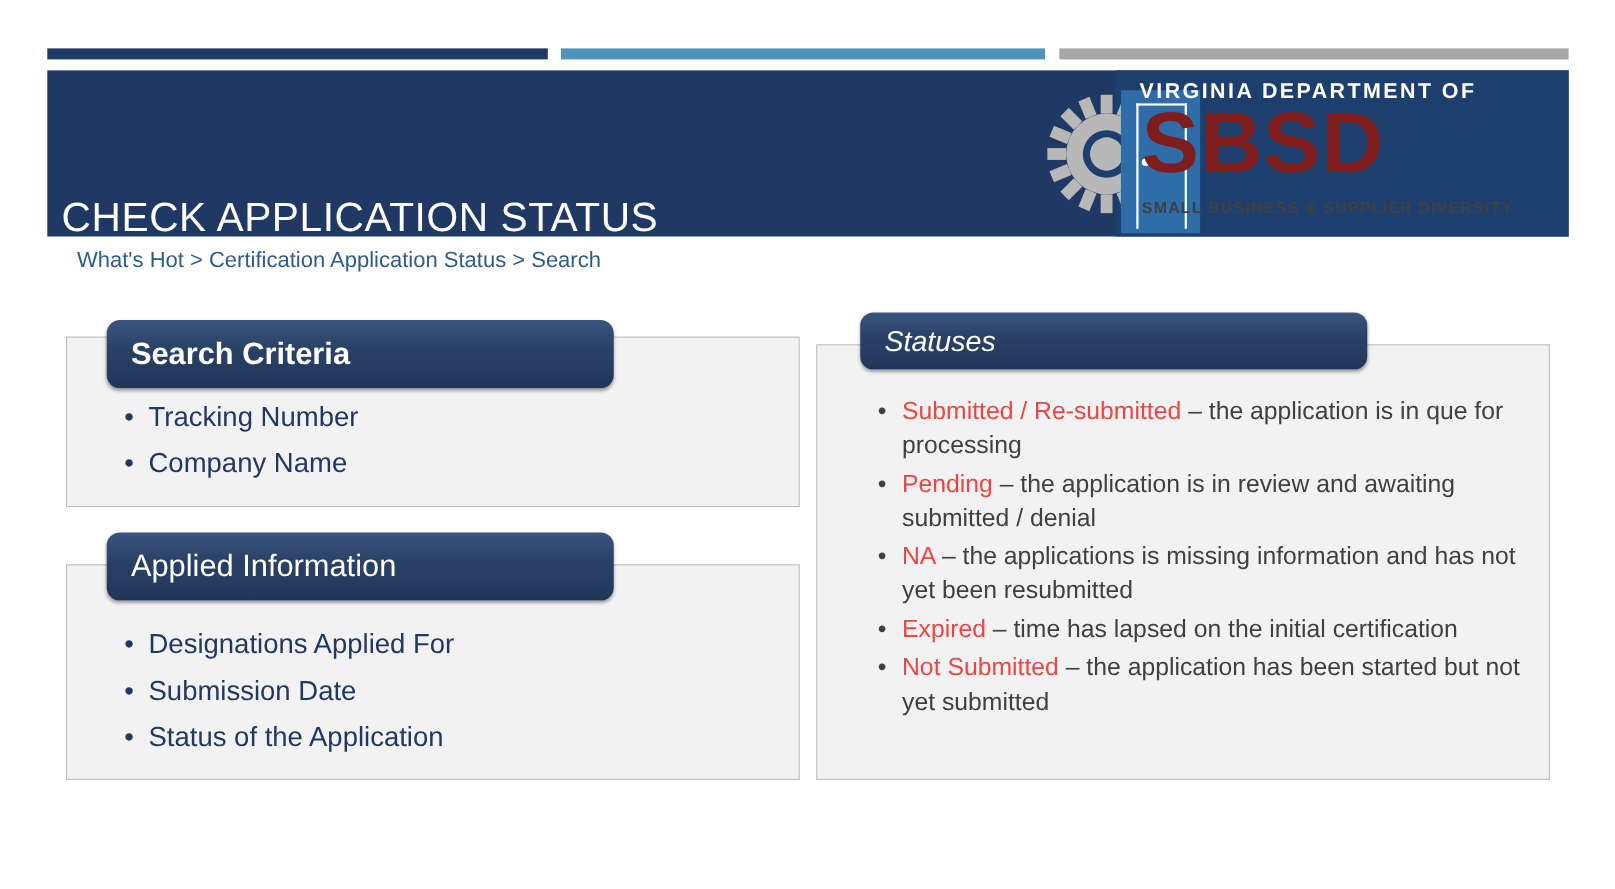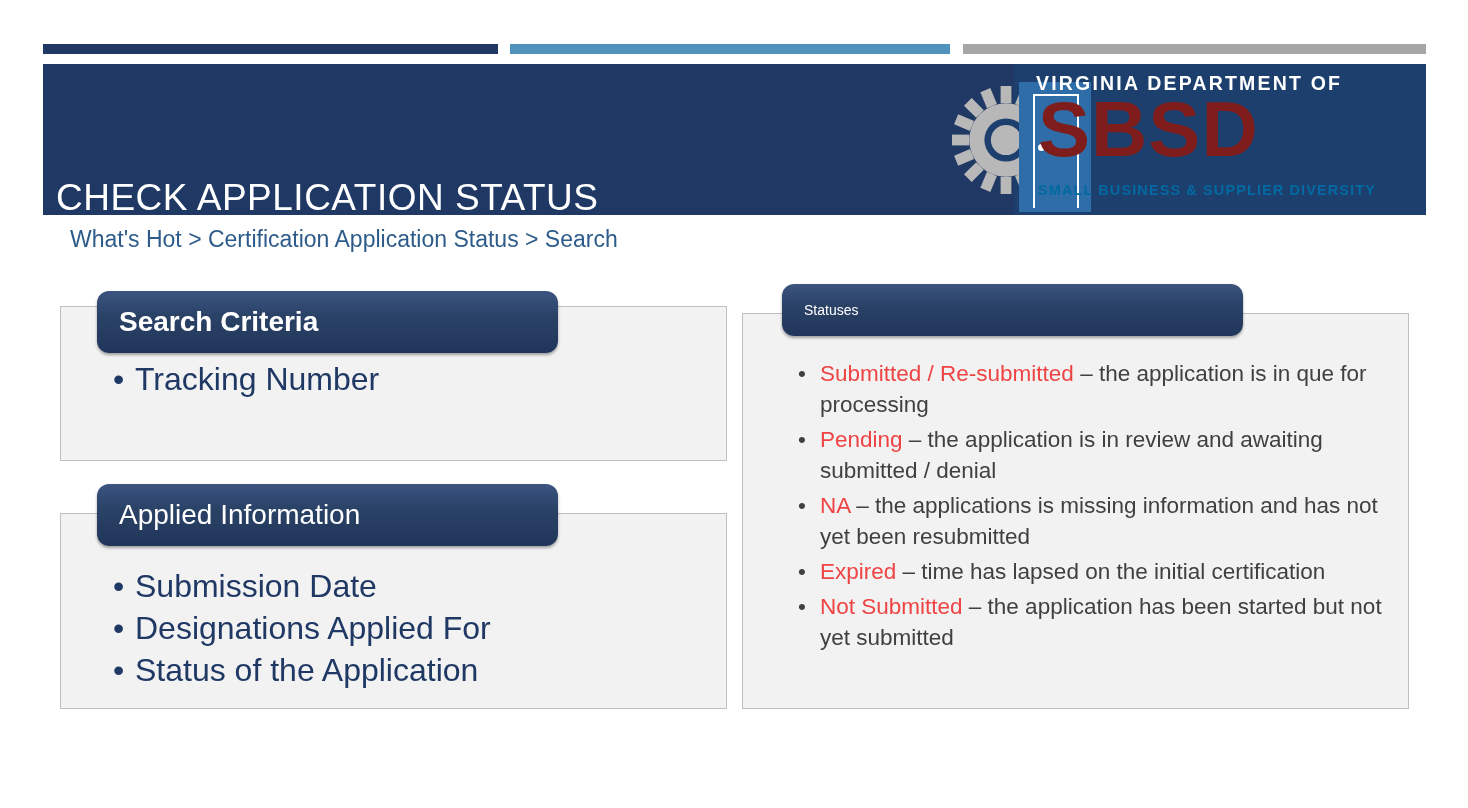--- a/index.html
+++ b/index.html
@@ -82,21 +82,21 @@
     color: #7f1d1d;
     font-weight: 700;
     white-space: nowrap;
   }
   .logo-bottom-text {
     position: absolute;
     left: 86px;
     top: 118px;
     font-size: 14.5px;
     letter-spacing: 1.1px;
-    color: #0369a1;
+    color: #404040;
     font-weight: 700;
     white-space: nowrap;
   }
   .logo-door {
     position: absolute;
     left: 67px;
     top: 18px;
     width: 72px;
     height: 130px;
     background: #2e6da8;
@@ -126,21 +126,21 @@
     top: 22px;
     width: 108px;
     height: 108px;
   }
 
   
   .breadcrumb {
     position: absolute;
     left: 70px;
     top: 226px;
-    font-size: 23px;
+    font-size: 20px;
     color: #2e5c8a;
     white-space: nowrap;
   }
 
   
   .panel {
     position: absolute;
     background: #f2f2f2;
     border: 1px solid #bfbfbf;
     box-sizing: border-box;
@@ -162,21 +162,21 @@
   }
   .banner .banner-label {
     padding-left: 22px;
     white-space: nowrap;
   }
   .banner-1 { left: 97px;  top: 291px; width: 461px; height: 62px; font-weight: bold; }
   .banner-1 .banner-label { font-size: 28px; }
   .banner-2 { left: 97px;  top: 484px; width: 461px; height: 62px; }
   .banner-2 .banner-label { font-size: 28px; }
   .banner-3 { left: 782px; top: 284px; width: 461px; height: 52px; }
-  .banner-3 .banner-label { font-size: 14px; }
+  .banner-3 .banner-label { font-size: 26px; font-style: italic; }
 
   
   .bullets {
     position: absolute;
     margin: 0;
     padding: 0;
     list-style: none;
   }
   .bullets li {
     position: relative;
@@ -184,21 +184,21 @@
     color: #1f3864;
   }
   .bullets li::before {
     content: "•";
     position: absolute;
     left: 8px;
     top: 0;
     color: #1f3864;
   }
   .bullets-left {
-    font-size: 32px;
+    font-size: 25px;
     line-height: 42px;
   }
   .bullets-1 { left: 105px; top: 358px; width: 600px; }
   .bullets-2 { left: 105px; top: 565px; width: 600px; }
 
   .bullets-right {
     left: 790px;
     top: 358px;
     width: 600px;
     font-size: 22.5px;
@@ -261,29 +261,30 @@
 </div>
 
 <div class="breadcrumb">What's Hot &gt; Certification Application Status &gt; Search</div>
 
 <div class="panel panel-left-1"></div>
 <div class="banner banner-1">
   <span class="banner-label">Search Criteria</span>
 </div>
 <ul class="bullets bullets-left bullets-1">
   <li>Tracking Number</li>
+  <li>Company Name</li>
 </ul>
 
 <div class="panel panel-left-2"></div>
 <div class="banner banner-2">
   <span class="banner-label">Applied Information</span>
 </div>
 <ul class="bullets bullets-left bullets-2">
+  <li>Designations Applied For</li>
   <li>Submission Date</li>
-  <li>Designations Applied For</li>
   <li>Status of the Application</li>
 </ul>
 
 <div class="panel panel-right"></div>
 <div class="banner banner-3">
   <span class="banner-label">Statuses</span>
 </div>
 <ul class="bullets bullets-right">
   <li>
     <span class="status-term">Submitted / Re-submitted</span><span> – the application is in que for processing</span>

